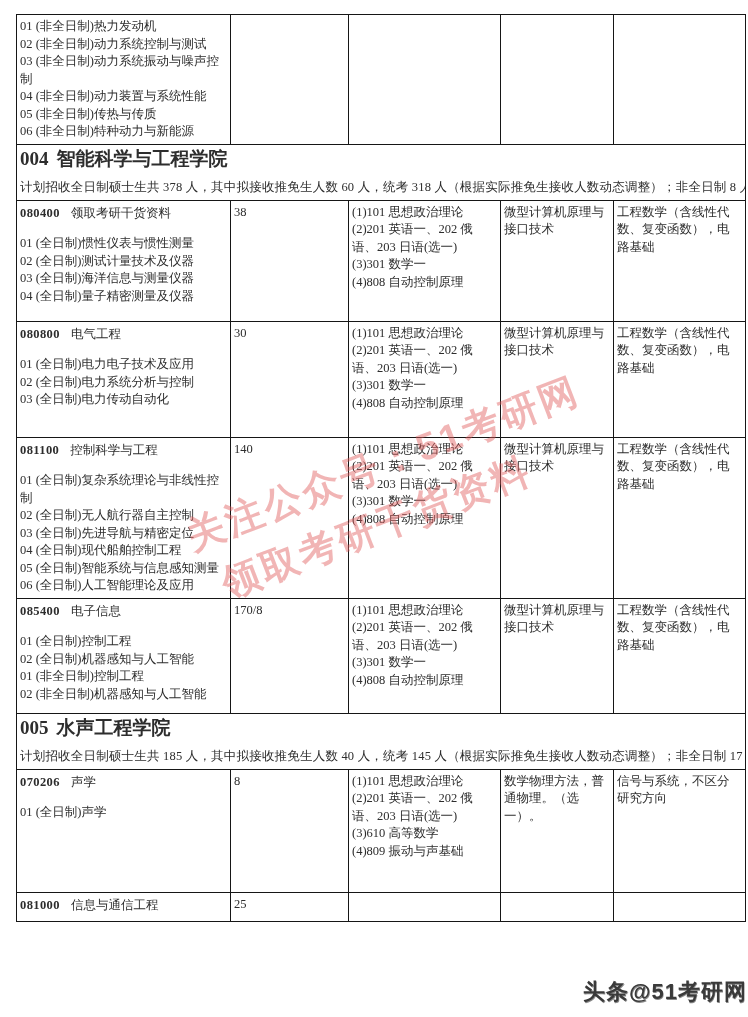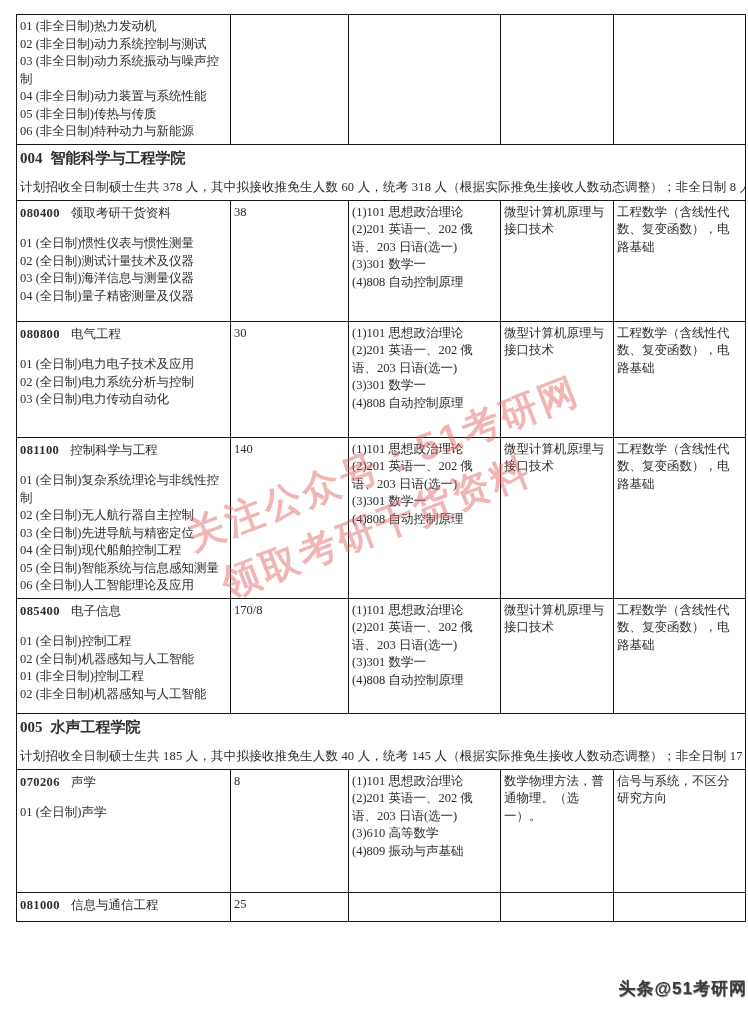--- a/index.html
+++ b/index.html
@@ -26,37 +26,37 @@
     overflow:hidden;
     word-break:break-all;
   }
   col.w1{width:214px;} col.w2{width:118px;} col.w3{width:152px;} col.w4{width:113px;} col.w5{width:132px;}
   td.c3, td.c4, td.c5 { vertical-align:middle; padding:4px 6px;margin-top:32px; }
   .dirs, .exam { white-space:pre-line; }
   .codeline { margin:1px 0 13px 0; white-space:nowrap; }
   .codeline.tight { margin-bottom:0; }
   .code { font-weight:bold; letter-spacing:0.4px; margin-right:11px; }
   td.sec { padding:4px 7px 6px 7px; }
-  .sec-title { font-size:15px; font-weight:bold; margin-top:2px; white-space:nowrap; }
+  .sec-title { font-size:19px; font-weight:bold; margin-top:2px; white-space:nowrap; }
   .sec-title .scode { font-weight:bold; margin-right:8px; }
   .sec-plan { margin-top:12px; font-size:12.5px; white-space:nowrap; letter-spacing:0.2px; }
   .wm {
     position:absolute; left:178px; top:512px;
     transform:rotate(-21deg); transform-origin:0 0;
     font-family:"Liberation Sans","DejaVu Sans",sans-serif;
     font-weight:bold; font-size:38px; line-height:57px;
     letter-spacing:3px; white-space:nowrap;
     color:rgba(223,92,92,0.45);
     pointer-events:none; z-index:5;
   }
   .wm .wm2 { margin-left:16px; }
   .corner {
     position:absolute; right:1px; top:977px;
     font-family:"Liberation Sans","DejaVu Sans",sans-serif;
-    font-weight:bold; font-size:17px; letter-spacing:1px;
+    font-weight:bold; font-size:22px; letter-spacing:1px;
     color:#3a3a3a; text-shadow:0.6px 0.6px 0 #8a8a8a;
     z-index:6; white-space:nowrap;
   }
 </style>
 </head>
 <body>
 
 <table class="doc">
   <colgroup>
       <col class="w1">

